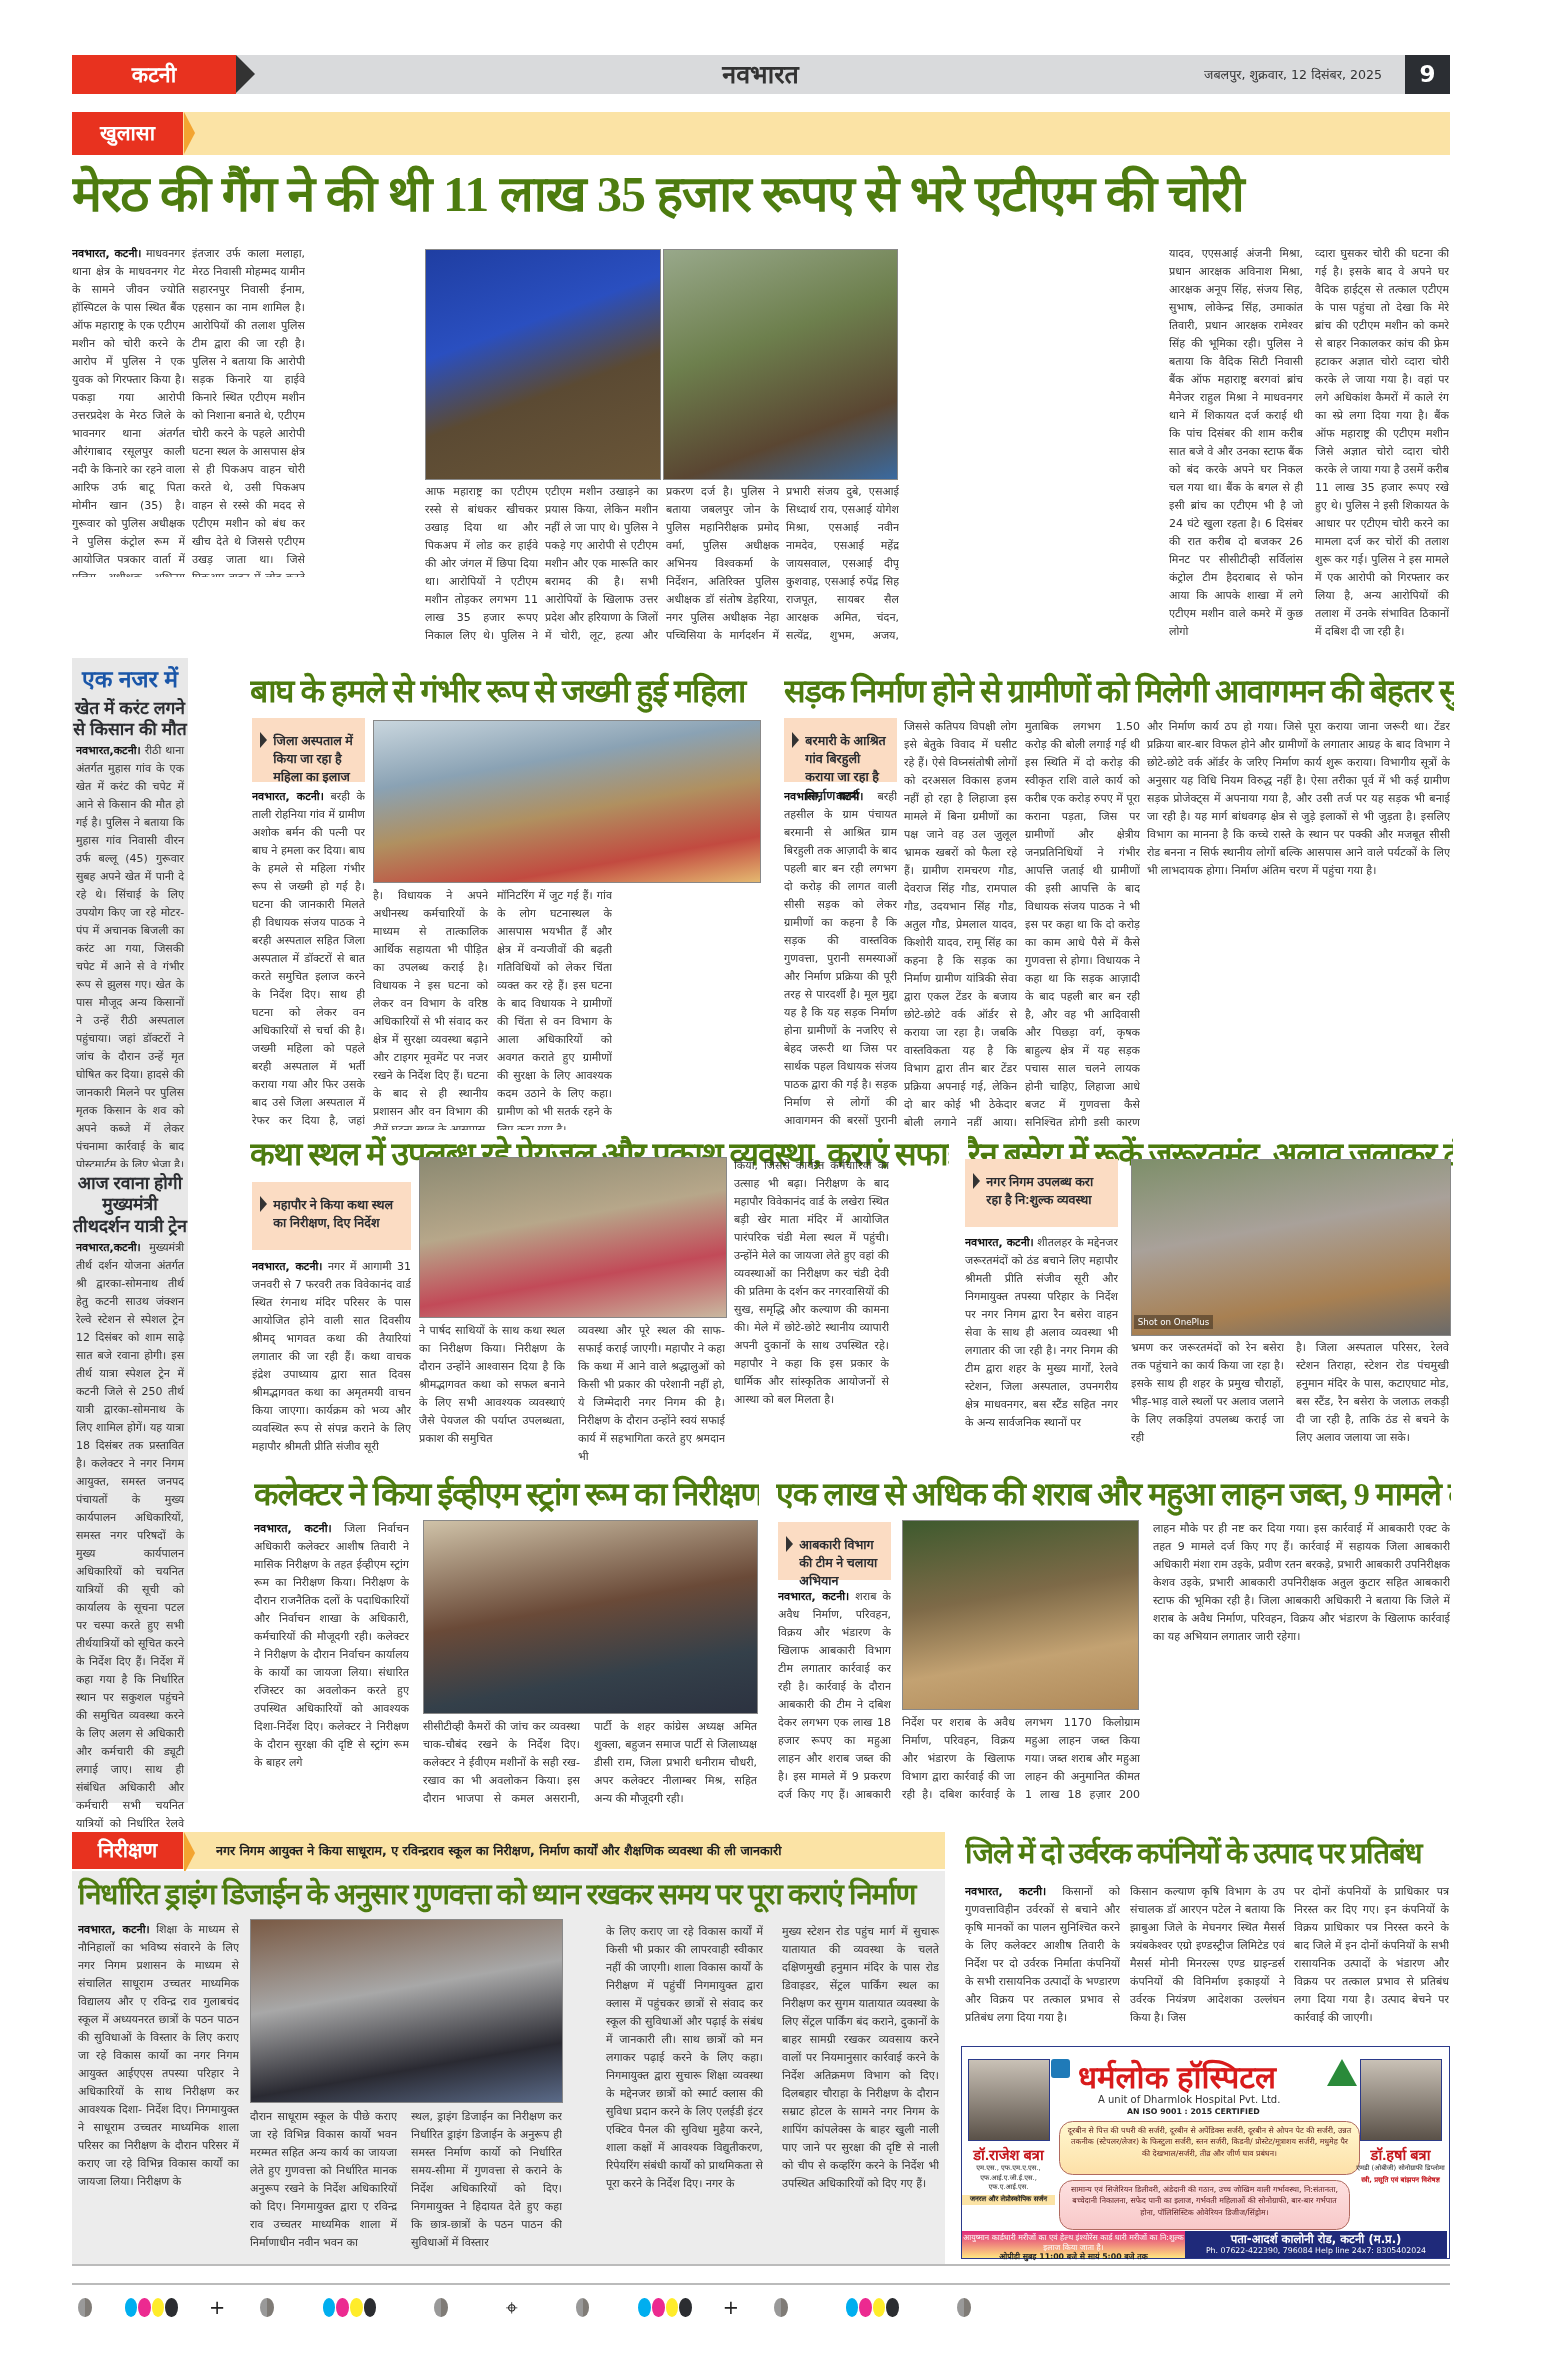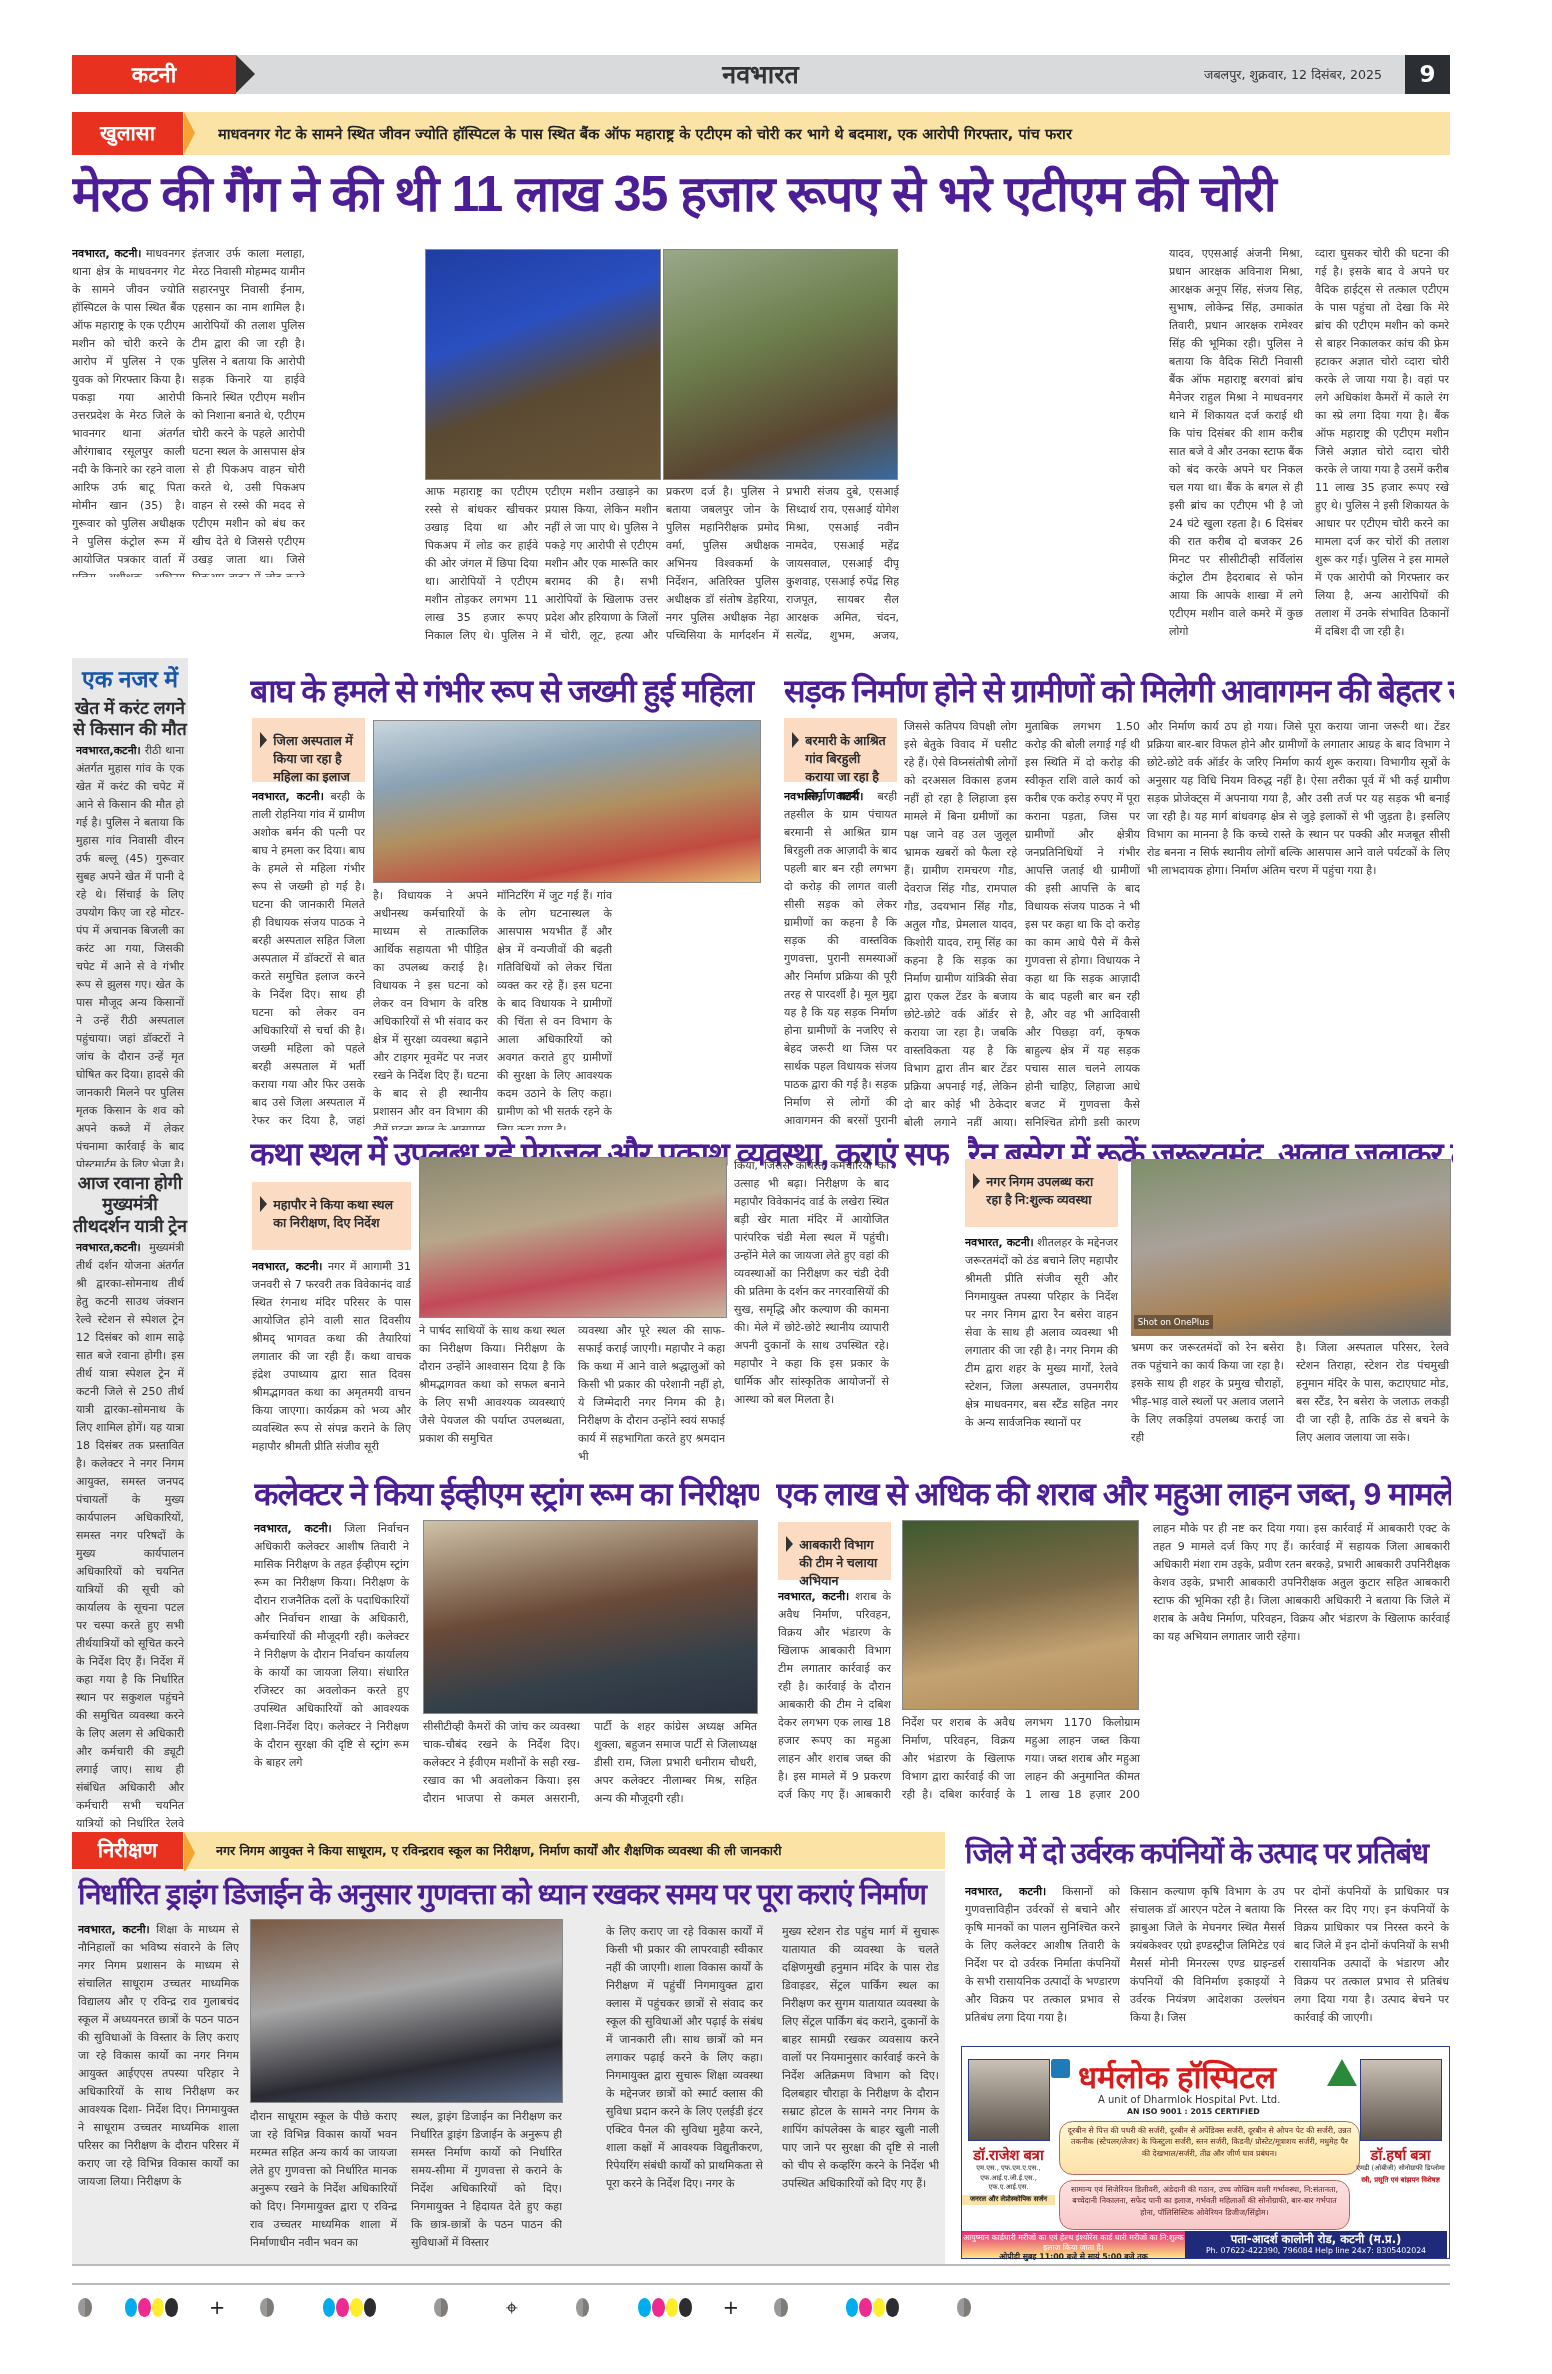--- a/index.html
+++ b/index.html
@@ -8,21 +8,21 @@
 .masthead{left:72px;top:55px;width:1378px;height:39px;background:#d9dadc}
 .mast-city{left:0;top:0;width:164px;height:39px;background:#e8321f;color:#fff;font-weight:bold;font-size:21.3px;text-align:center;line-height:39px}
 .mast-city:after{content:"";position:absolute;right:-19.4px;top:0;border-left:19.4px solid #333;border-top:19.4px solid transparent;border-bottom:19.4px solid transparent}
 .mast-name{left:543px;top:0;width:291px;text-align:center;font-size:25px;font-weight:bold;line-height:39px;color:#333}
 .mast-date{right:68px;top:0;font-size:12.6px;line-height:39px;color:#333}
 .mast-page{right:0;top:0;width:45px;height:39px;background:#2b2e33;color:#fff;font-size:23px;font-weight:bold;text-align:center;line-height:39px}
 .kicker{height:43px;background:#fbe3a5}
 .kick-tag{left:0;top:0;height:43px;background:#e8321f;color:#fff;font-weight:bold;font-size:20.4px;text-align:center;line-height:43px}
 .kick-tag:after{content:"";position:absolute;right:-11.6px;top:0;border-left:11.6px solid #f3a431;border-top:21.3px solid transparent;border-bottom:21.3px solid transparent}
 .kick-text{top:0;font-size:14.6px;font-weight:bold;line-height:43px;color:#222;white-space:nowrap;overflow:hidden}
-.headline{font-family:Liberation Sans, sans-serif;font-weight:bold;color:#4c1d95;white-space:nowrap;overflow:hidden;letter-spacing:-1px}
+.headline{font-family:Liberation Serif, serif;font-weight:bold;color:#4d7c0f;white-space:nowrap;overflow:hidden;letter-spacing:-1px}
 .h-main{left:72px;top:160px;width:1378px;font-size:50px;line-height:68px}
 .h-sec{font-size:32px;line-height:43px}
 .col{font-size:11px;line-height:18px;text-align:justify;color:#333;overflow:hidden}
 .col b{color:#111}
 .photo{background:linear-gradient(135deg,#6b7a8c,#3d4a5a);border:1px solid #888;overflow:hidden}
 .pm1{background:linear-gradient(160deg,#1f3ea2 0%,#2a4fc0 35%,#5b4a33 60%,#6a5638 100%)}
 .pm2{background:linear-gradient(160deg,#98a88a 0%,#6d7f4d 40%,#5a4632 75%,#3a6aa0 100%)}
 .pm3{background:linear-gradient(170deg,#c9d6de 0%,#8aa2b4 30%,#b09060 55%,#c24a40 80%,#e4b870 100%)}
 .pm4{background:linear-gradient(170deg,#8c8a72 0%,#b7a78a 40%,#c24a58 70%,#c9b8a0 100%)}
 .pm5{background:linear-gradient(170deg,#7e8f6a 0%,#a9a19a 40%,#a88052 75%,#6a6a6a 100%)}
@@ -57,21 +57,20 @@
 
 <div class="abs masthead">
   <div class="abs mast-city">कटनी</div>
   <div class="abs mast-name">नवभारत</div>
   <div class="abs mast-date">जबलपुर, शुक्रवार, 12 दिसंबर, 2025</div>
   <div class="abs mast-page">9</div>
 </div>
 
 <div class="abs kicker" style="left:72px;top:112px;width:1378px">
   <div class="abs kick-tag" style="width:111px">खुलासा</div>
-  <div class="abs kick-text" style="left:146px;width:1223px">माधवनगर गेट के सामने स्थित जीवन ज्योति हॉस्पिटल के पास स्थित बैंक ऑफ महाराष्ट्र के एटीएम को चोरी कर भागे थे बदमाश, एक आरोपी गिरफ्तार, पांच फरार</div>
 </div>
 <div class="abs headline h-main">मेरठ की गैंग ने की थी 11 लाख 35 हजार रूपए से भरे एटीएम की चोरी</div>
 
 <div class="abs col" style="left:72px;top:245px;width:113px;height:332px"><b>नवभारत, कटनी।</b> <span>माधवनगर थाना क्षेत्र के माधवनगर गेट के सामने जीवन ज्योति हॉस्पिटल के पास स्थित बैंक ऑफ महाराष्ट्र के एक एटीएम मशीन को चोरी करने के आरोप में पुलिस ने एक युवक को गिरफ्तार किया है। पकड़ा गया आरोपी उत्तरप्रदेश के मेरठ जिले के भावनगर थाना अंतर्गत औरंगाबाद रसूलपुर काली नदी के किनारे का रहने वाला आरिफ उर्फ बाटू पिता मोमीन खान (35) है। गुरूवार को पुलिस अधीक्षक ने पुलिस कंट्रोल रूम में आयोजित पत्रकार वार्ता में पुलिस अधीक्षक अभिनय विश्वकर्मा ने बताया कि आरोपी ने अपने साथियों और रिश्तेदारों के साथ मिलकर वारदात को अंजाम दिया था। जिन आरोपियों के साथ वारदात को अंजाम दिया गया गया है उनमें उत्तरप्रदेश के सहारनपुर निवासी</span></div>
 <div class="abs col" style="left:192px;top:245px;width:113px;height:332px"><span>इंतजार उर्फ काला मलाहा, मेरठ निवासी मोहम्मद यामीन सहारनपुर निवासी ईनाम, एहसान का नाम शामिल है। आरोपियों की तलाश पुलिस टीम द्वारा की जा रही है। पुलिस ने बताया कि आरोपी सड़क किनारे या हाईवे किनारे स्थित एटीएम मशीन को निशाना बनाते थे, एटीएम चोरी करने के पहले आरोपी घटना स्थल के आसपास क्षेत्र से ही पिकअप वाहन चोरी करते थे, उसी पिकअप वाहन से रस्से की मदद से एटीएम मशीन को बंध कर खीच देते थे जिससे एटीएम उखड़ जाता था। जिसे पिकअप वाहन में लोड करते थे बाद पिकअप वाहन को घटना स्थल के आसपास छोड़ कर भाग जाते थे। आरोपियों व्दारा थाना कुठला क्षेत्र से पिकअप वाहन चोरी किया गया था उसी पिकअप वाहन से बैंक</span></div>
 <div class="abs photo pm1" style="left:425px;top:249px;width:236px;height:231px"></div>
 <div class="abs photo pm2" style="left:663px;top:249px;width:235px;height:231px"></div>
 <div class="abs col" style="left:425px;top:483px;width:113px;height:163px"><span>आफ महाराष्ट्र का एटीएम रस्से से बांधकर खीचकर उखाड़ दिया था और पिकअप में लोड कर हाईवे की ओर जंगल में छिपा दिया था। आरोपियों ने एटीएम मशीन तोड़कर लगभग 11 लाख 35 हजार रूपए निकाल लिए थे। पुलिस ने बताया कि आरोपियों ने जिला गुना, जिला जबलपुर में</span></div>
 <div class="abs col" style="left:545px;top:483px;width:113px;height:163px"><span>एटीएम मशीन उखाड़ने का प्रयास किया, लेकिन मशीन नहीं ले जा पाए थे। पुलिस ने पकड़े गए आरोपी से एटीएम मशीन और एक मारूति कार बरामद की है। सभी आरोपियों के खिलाफ उत्तर प्रदेश और हरियाणा के जिलों में चोरी, लूट, हत्या और हत्या के प्रयास जैसे गंभीर आपराधिक</span></div>
 <div class="abs col" style="left:666px;top:483px;width:113px;height:163px"><span>प्रकरण दर्ज है। पुलिस ने बताया जबलपुर जोन के पुलिस महानिरीक्षक प्रमोद वर्मा, पुलिस अधीक्षक अभिनय विश्वकर्मा के निर्देशन, अतिरिक्त पुलिस अधीक्षक डॉ संतोष डेहरिया, नगर पुलिस अधीक्षक नेहा पच्चिसिया के मार्गदर्शन में की गई है। कार्रवाई में माधवनगर थाना</span></div>

